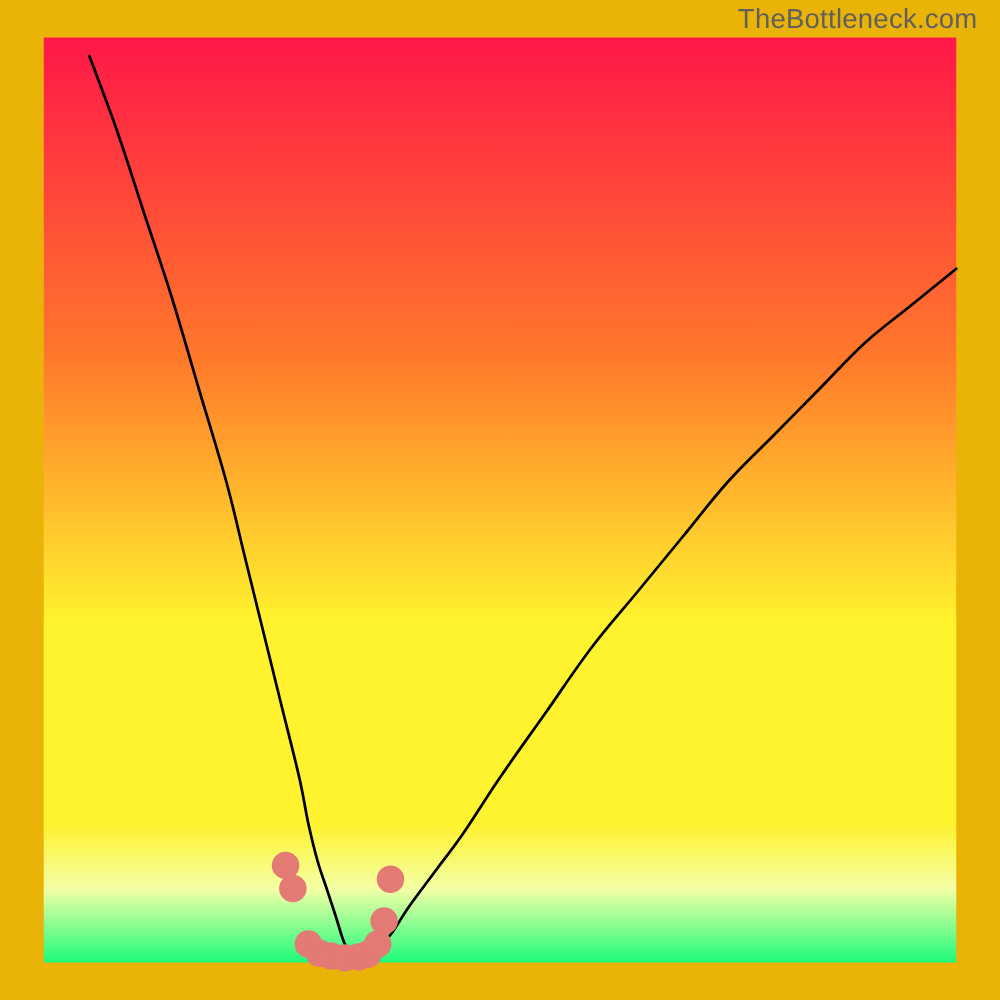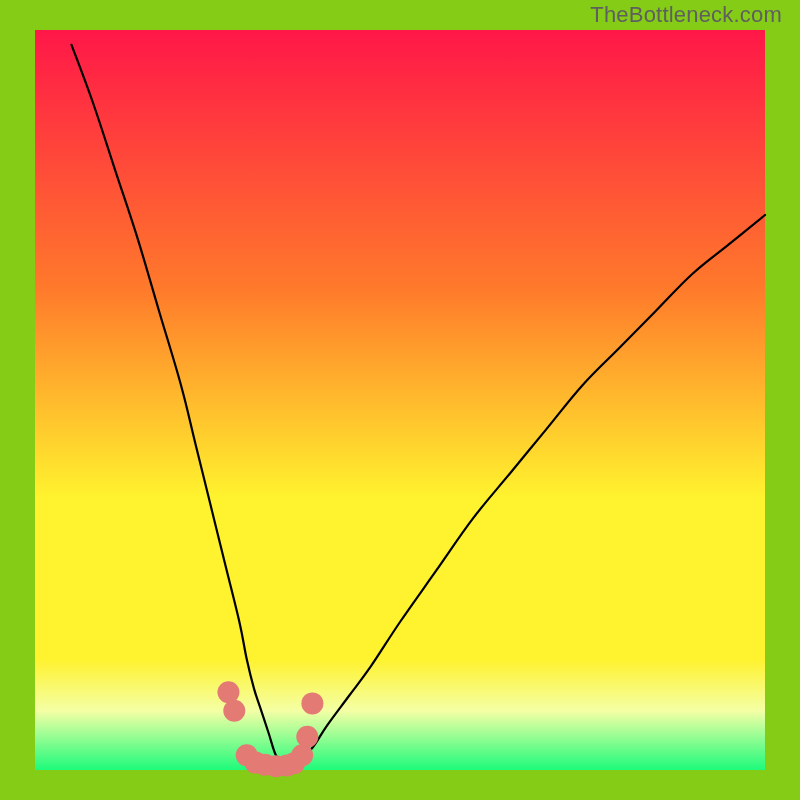--- a/index.html
+++ b/index.html
@@ -9,21 +9,21 @@
     height: 800px;
     background: #000000;
     overflow: hidden;
   }
   .frame {
     position: absolute;
     top: 0;
     left: 0;
     width: 800px;
     height: 800px;
-    background: #84cc16;
+    background: #eab308;
   }
   .watermark {
     position: absolute;
     top: 2px;
     right: 18px;
     color: #5f5f5f;
     font-family: Arial, Helvetica, sans-serif;
     font-size: 22px;
     font-weight: 500;
     letter-spacing: 0.2px;

